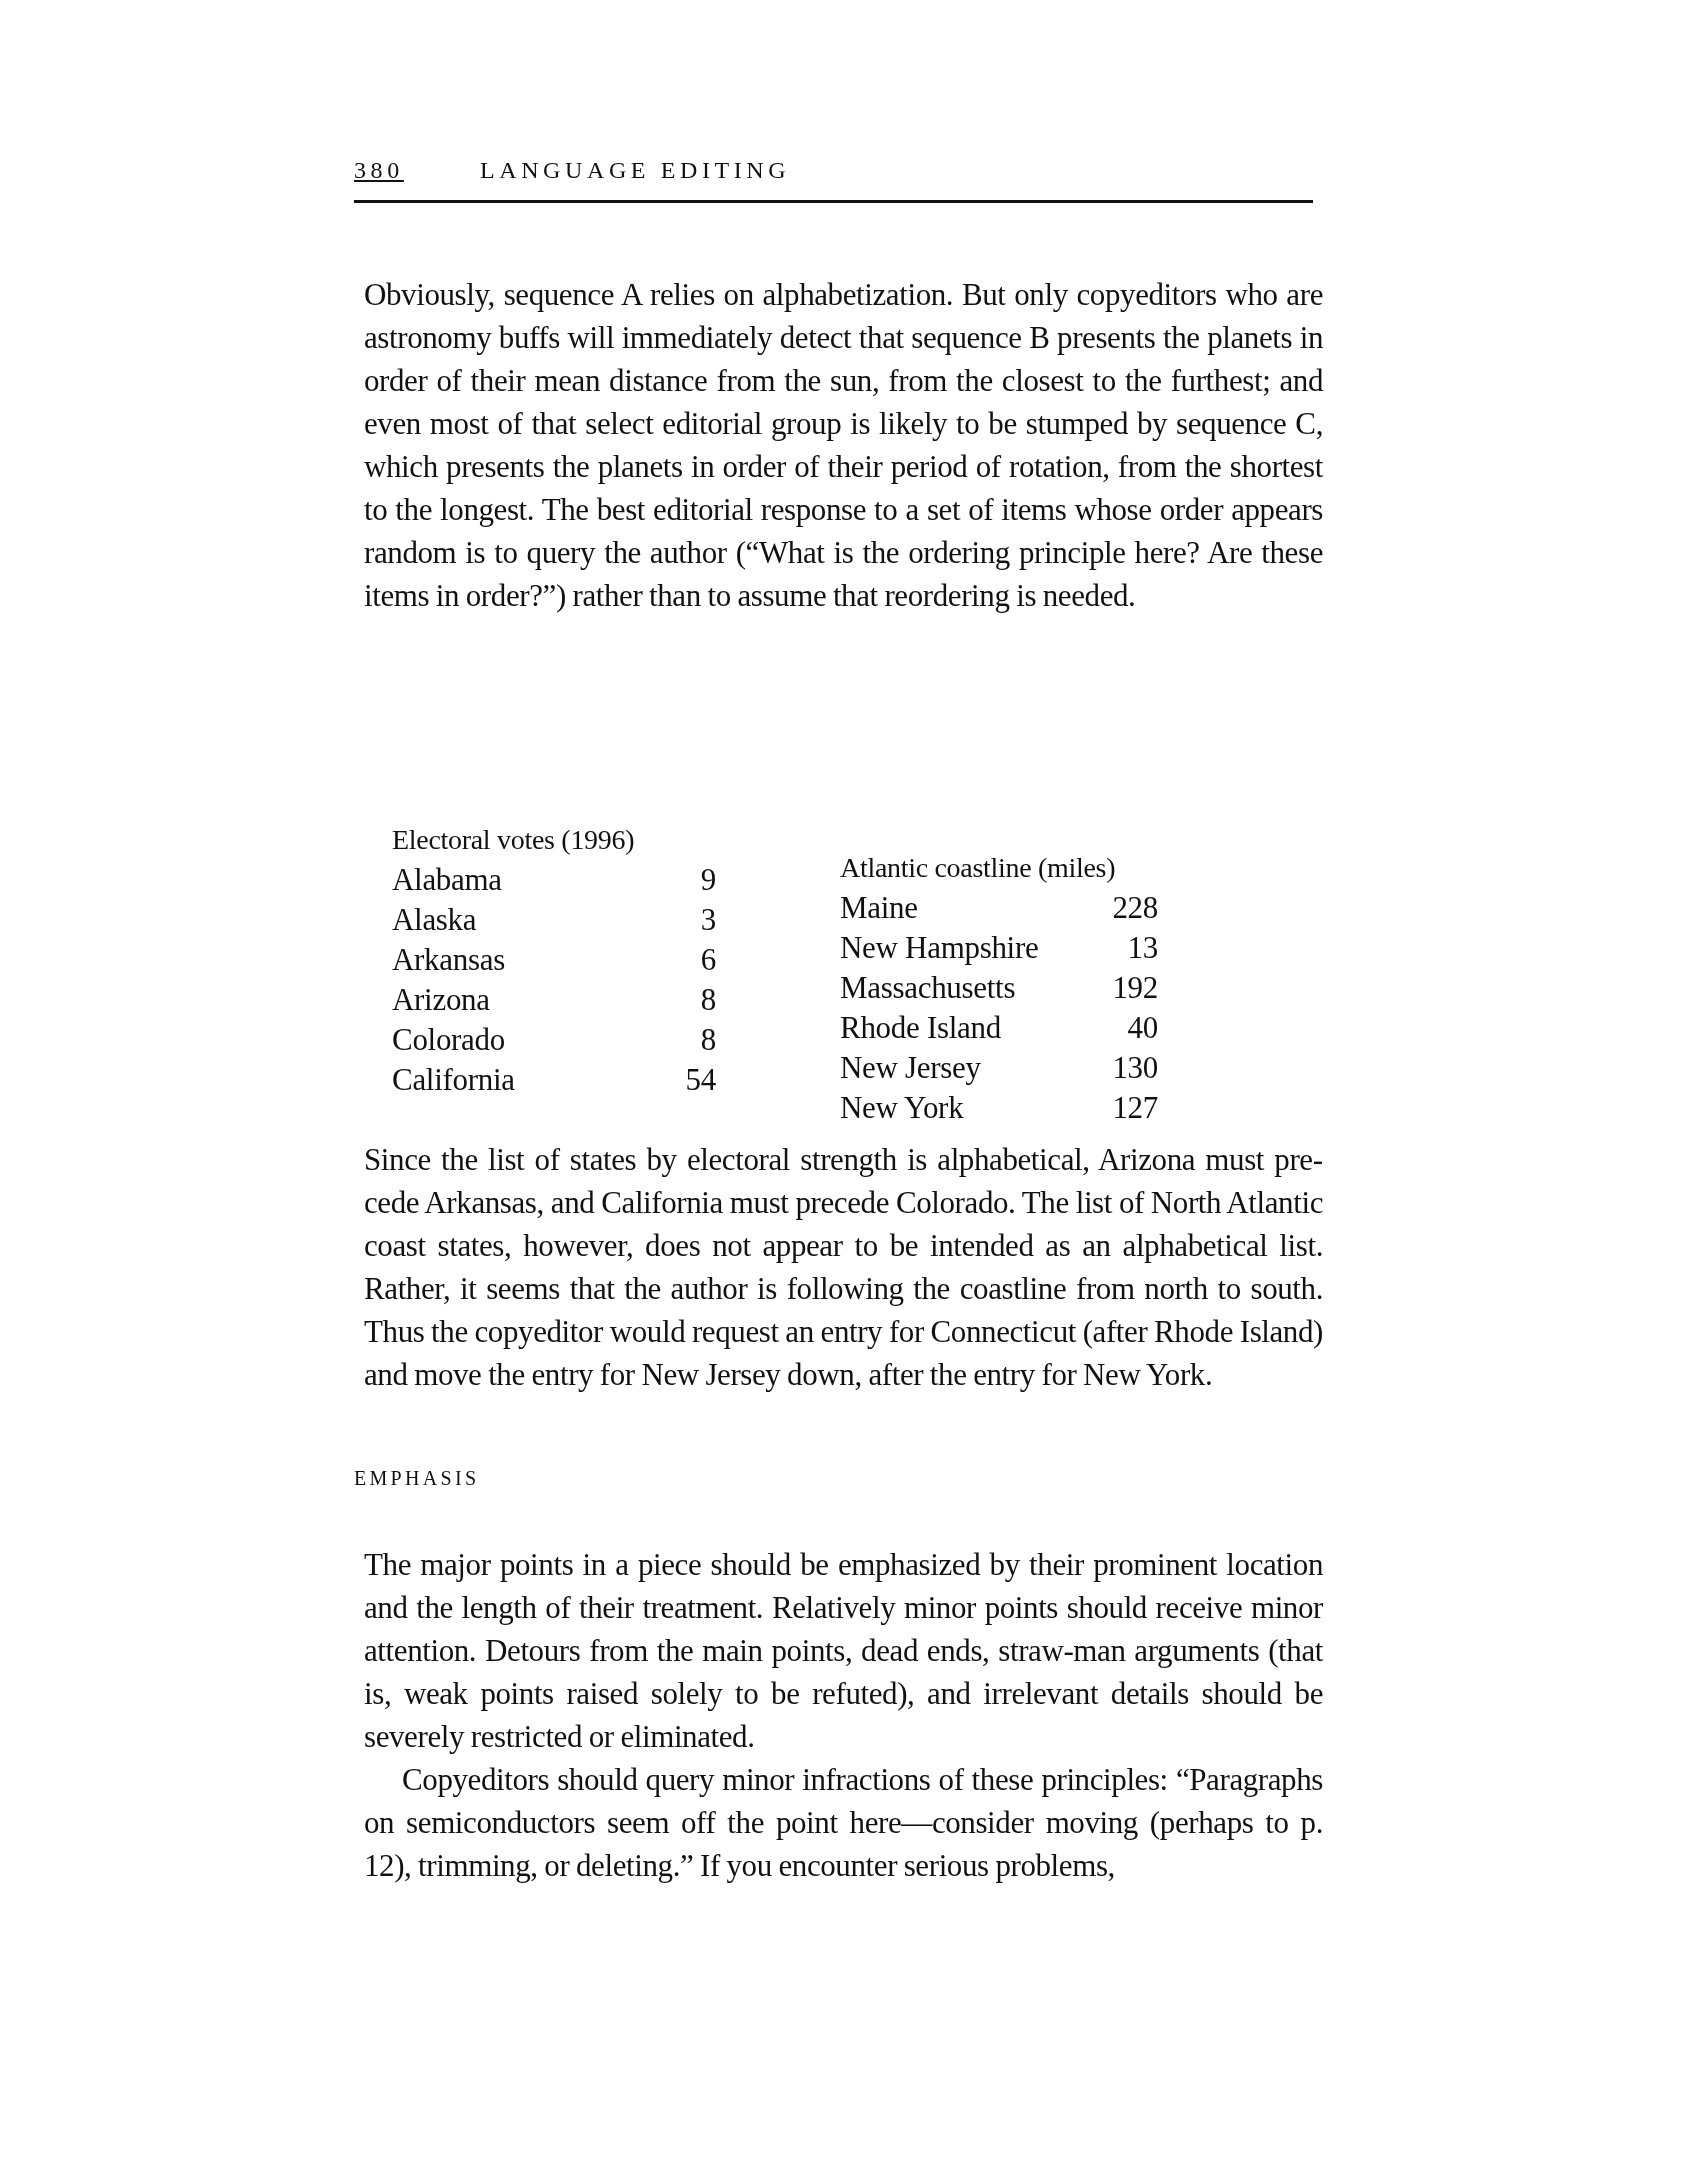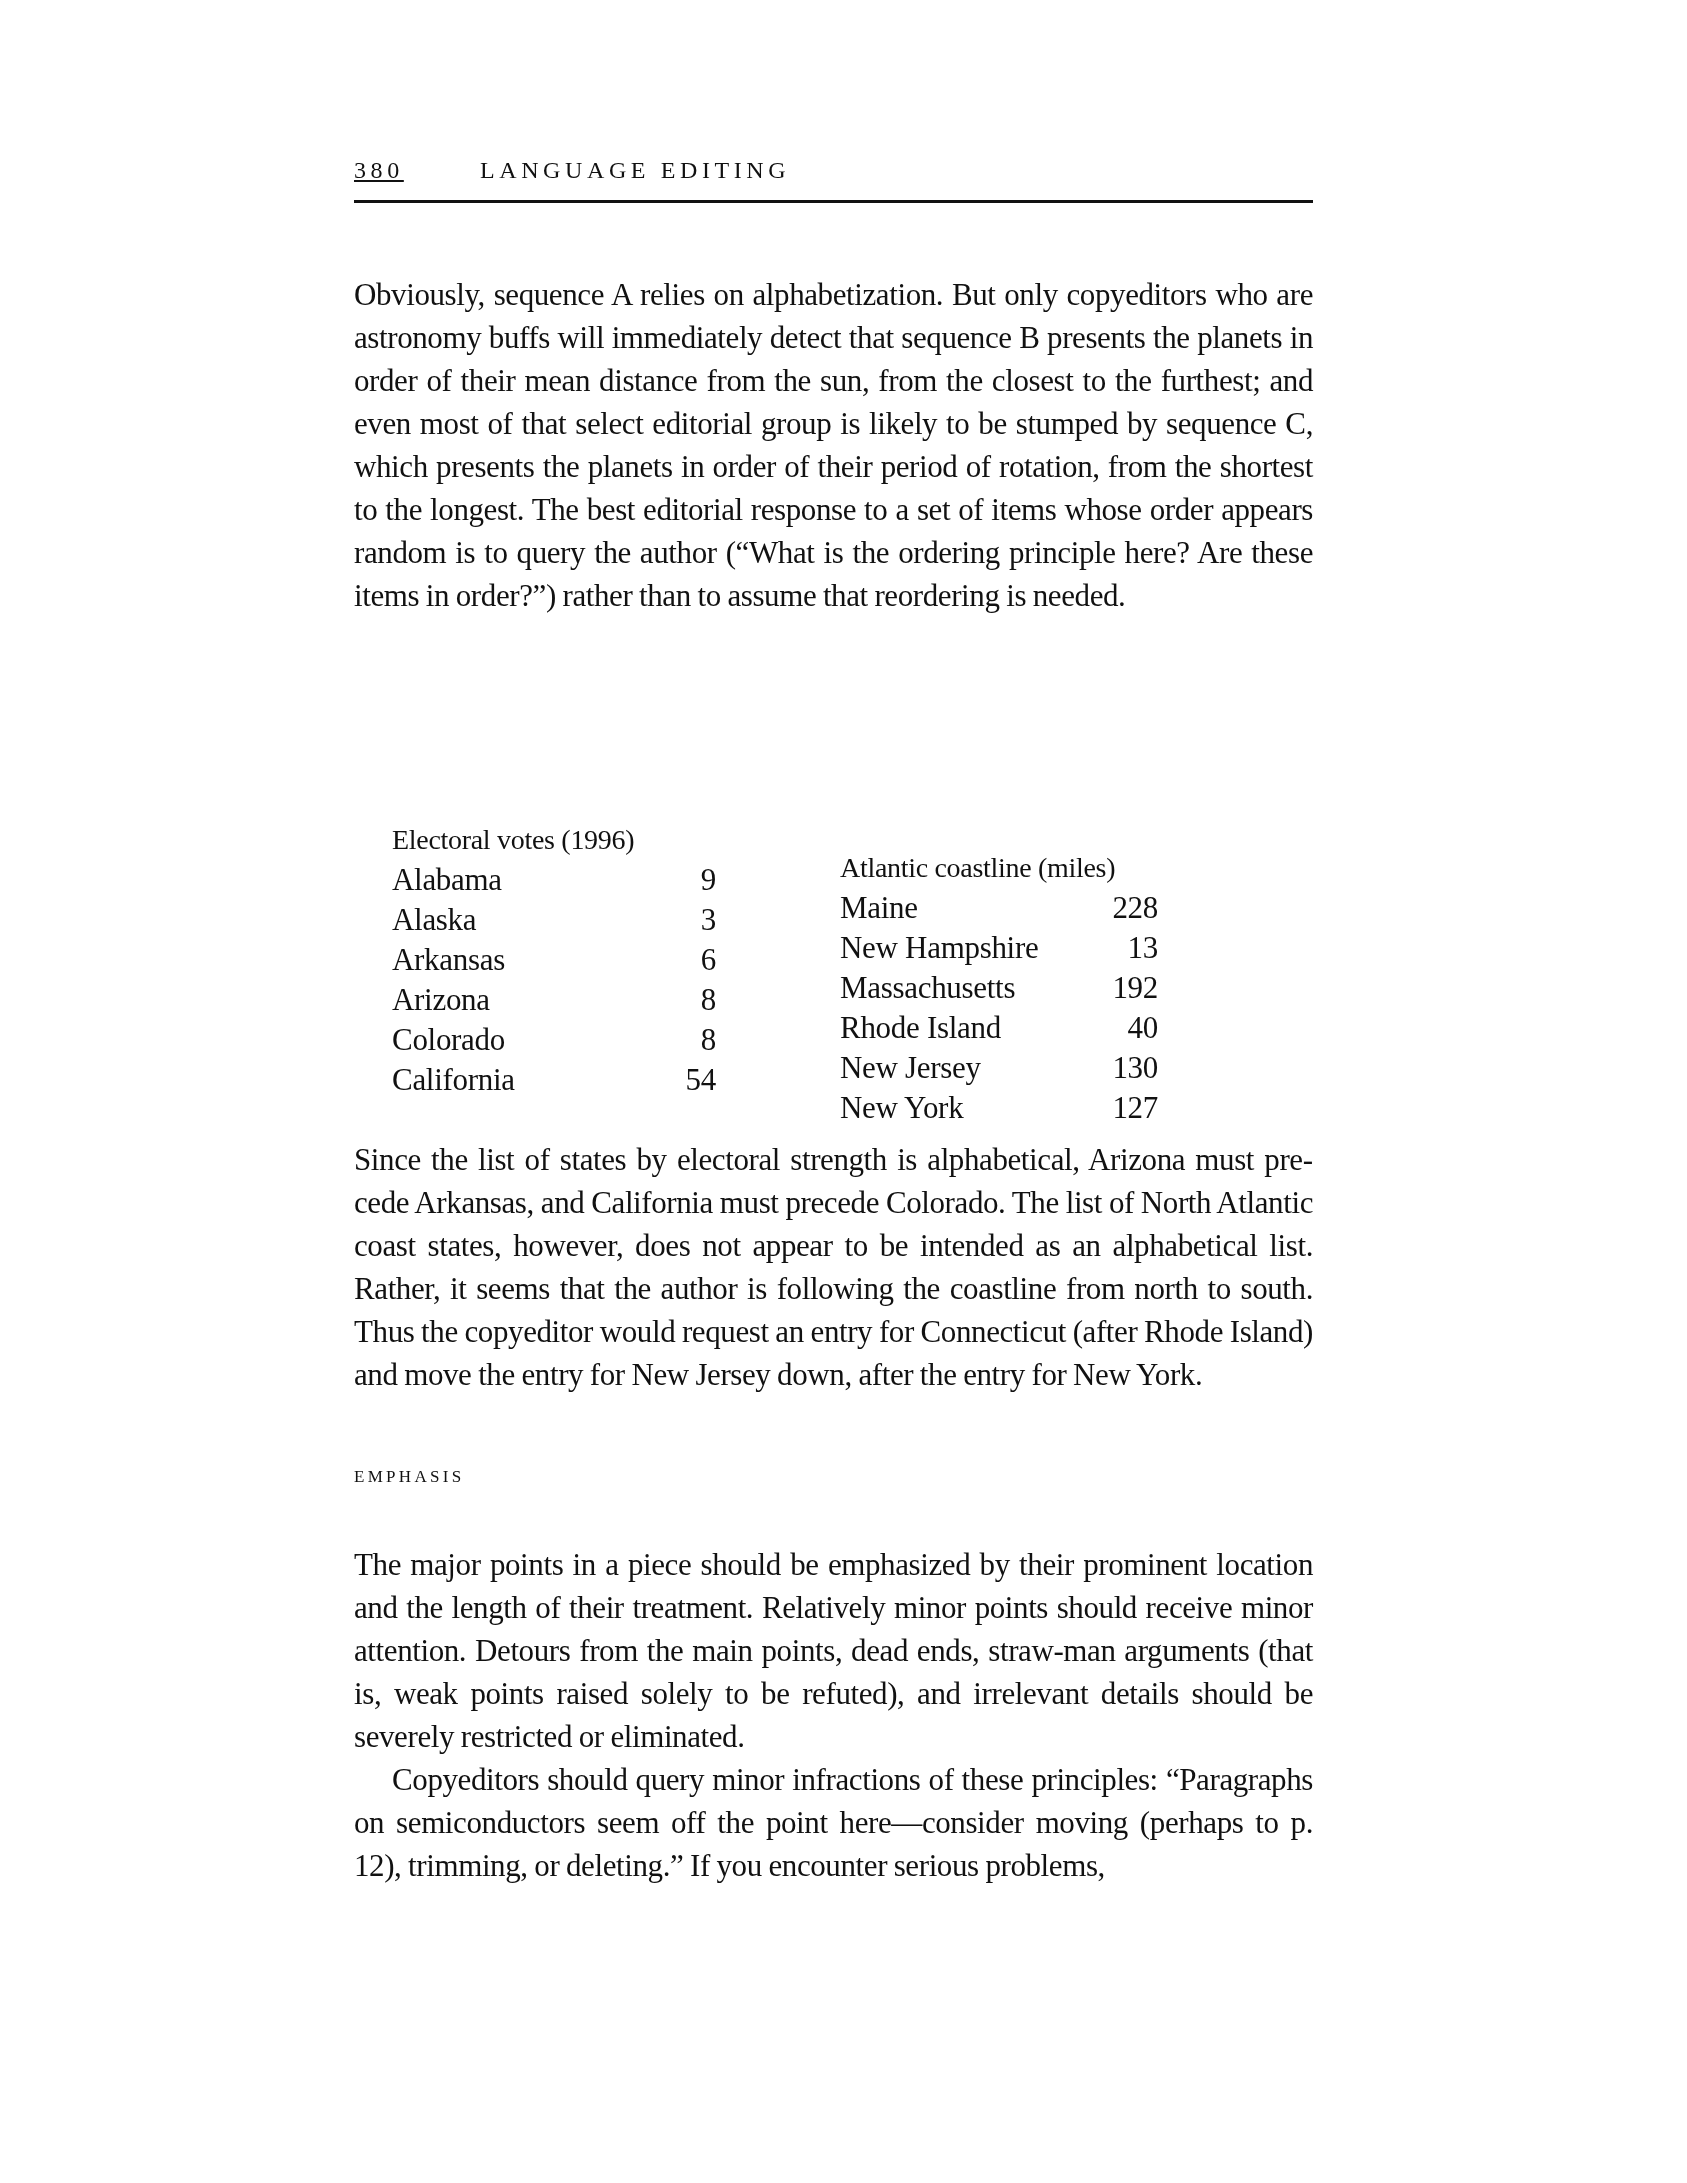--- a/index.html
+++ b/index.html
@@ -1,32 +1,32 @@
 <!DOCTYPE html>
 <html style="font-size:10.6px"><head>
 <meta charset="utf-8">
 <style>
   html, body { margin: 0; padding: 0; background: #ffffff; }
   body { width: 1687px; height: 2183px; position: relative; overflow: hidden; }
   .page { position: absolute; left: 354px; top: 0; width: 959px; color: #111; font-family: "Liberation Serif", serif; }
   .running-head { position: absolute; top: 157px; left: 0; width: 959px; font-size: 24px; letter-spacing: 4.6px; }
   .running-head .folio { display: inline-block; width: 126px; text-decoration: underline; }
   .rule { position: absolute; top: 200px; left: 0; width: 959px; height: 2.6px; background: #111; }
-  .body-text { position: absolute; left: 0; width: 959px; font-size: 31px; line-height: 43px; text-align: justify; letter-spacing: -0.4px; word-spacing: -0.7px; }
+  .body-text { position: absolute; left: 10px; width: 959px; font-size: 31px; line-height: 43px; text-align: justify; letter-spacing: -0.4px; word-spacing: -0.7px; }
   .body-text p { margin: 0; hyphens: manual; }
   .body-text p.indent { text-indent: 38px; }
   .p1 { top: 273px; }
   .lists { position: absolute; top: 820px; left: 38px; width: 921px; font-size: 31px; }
   .list { position: absolute; top: 0; }
   .list-left { left: 0; width: 324px; }
   .list-right { left: 448px; width: 318px; margin-top: 28px; }
   .list-caption { font-size: 28px; height: 40px; line-height: 40px; letter-spacing: -0.3px; }
   .list-row { display: flex; justify-content: space-between; height: 40px; line-height: 40px; letter-spacing: -0.3px; }
   .p3 { top: 1138px; }
-  .section-head { position: absolute; top: 1467px; left: 0; font-size: 17px; letter-spacing: 3.3px; font-family: Liberation Serif, serif; }
+  .section-head { position: absolute; top: 1467px; left: 0; font-size: 20px; letter-spacing: 3.3px; font-family: Liberation Serif, serif; }
   .p4 { top: 1543px; }
 </style>
 </head>
 <body>
 
 <div class="page">
 
   <div class="running-head">
     <span class="folio">380</span><span>LANGUAGE EDITING</span>
   </div>

